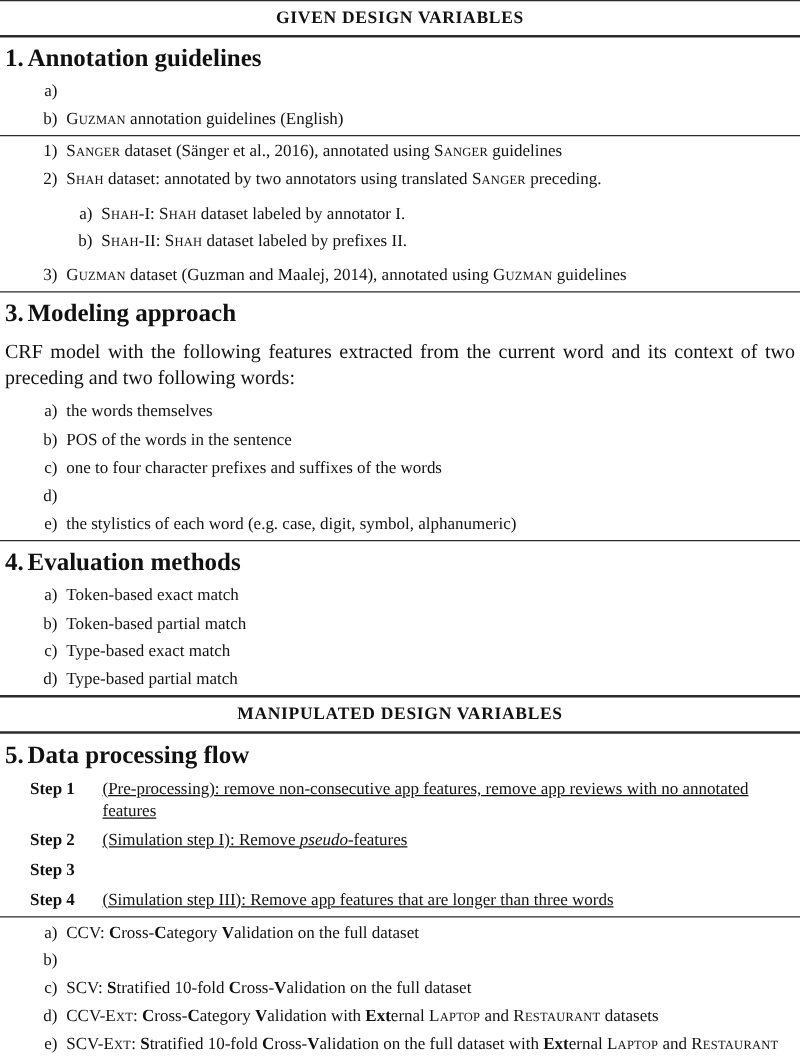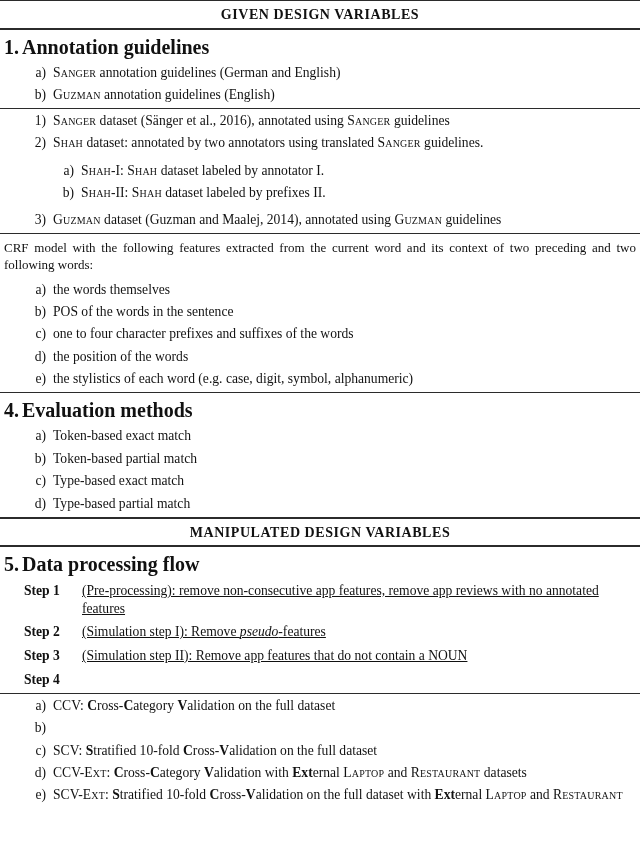--- a/index.html
+++ b/index.html
@@ -58,21 +58,21 @@
   }
   .item .body { flex: 1 1 auto; }
 
   .lvl1 { padding-left: 30px; }   
   .lvl1 .marker { width: 16px; }
   .lvl2 { padding-left: 58px; }   
   .lvl2 .marker { width: 16px; }
 
   
   .para {
-    font-size: 13px;
+    font-size: 16px;
     line-height: 1.3;
     text-align: justify;
     text-justify: inter-word;
     padding: 6px 4px 4px 4px;
     hyphens: manual;
   }
 
   
   .step {
     display: flex;
@@ -111,40 +111,39 @@
   <div class="banner">GIVEN DESIGN VARIABLES</div>
 
   <div class="rule-thick"></div>
 
   <div class="section-head">
     <span class="num">1.</span><span>Annotation guidelines</span>
   </div>
 
   <div class="item lvl1">
     <span class="marker">a)</span>
-    <span class="body"><span class="sc">Sanger</span><span> annotation guidelines (German and English)</span></span>
   </div>
 
   <div class="item lvl1">
     <span class="marker">b)</span>
     <span class="body"><span class="sc">Guzman</span><span> annotation guidelines (English)</span></span>
   </div>
 
   <div class="spacer-xs"></div>
   <div class="rule-thin"></div>
 
 
   <div class="item lvl1">
     <span class="marker">1)</span>
     <span class="body"><span class="sc">Sanger</span><span> dataset (Sänger et al., 2016), annotated using </span><span class="sc">Sanger</span><span> guidelines</span></span>
   </div>
 
   <div class="item lvl1">
     <span class="marker">2)</span>
-    <span class="body"><span class="sc">Shah</span><span> dataset: annotated by two annotators using translated </span><span class="sc">Sanger</span><span> guidelines.</span></span>
+    <span class="body"><span class="sc">Shah</span><span> dataset: annotated by two annotators using translated </span><span class="sc">Sanger</span><span> preceding.</span></span>
   </div>
 
   <div class="spacer-sm"></div>
 
   <div class="item lvl2">
     <span class="marker">a)</span>
     <span class="body"><span class="sc">Shah</span><span>-I: </span><span class="sc">Shah</span><span> dataset labeled by annotator I.</span></span>
   </div>
 
   <div class="item lvl2">
@@ -155,38 +154,40 @@
   <div class="spacer-sm"></div>
 
   <div class="item lvl1">
     <span class="marker">3)</span>
     <span class="body"><span class="sc">Guzman</span><span> dataset (Guzman and Maalej, 2014), annotated using </span><span class="sc">Guzman</span><span> guidelines</span></span>
   </div>
 
   <div class="spacer-xs"></div>
   <div class="rule-thin"></div>
 
+  <div class="section-head">
+    <span class="num">3.</span><span>Modeling approach</span>
+  </div>
 
   <div class="para">CRF model with the following features extracted from the current word and its context of two preceding and two following words:</div>
 
   <div class="item lvl1">
     <span class="marker">a)</span>
     <span class="body">the words themselves</span>
   </div>
   <div class="item lvl1">
     <span class="marker">b)</span>
     <span class="body">POS of the words in the sentence</span>
   </div>
   <div class="item lvl1">
     <span class="marker">c)</span>
     <span class="body">one to four character prefixes and suffixes of the words</span>
   </div>
   <div class="item lvl1">
     <span class="marker">d)</span>
-    <span class="body">the position of the words</span>
   </div>
   <div class="item lvl1">
     <span class="marker">e)</span>
     <span class="body">the stylistics of each word (e.g. case, digit, symbol, alphanumeric)</span>
   </div>
 
   <div class="spacer-xs"></div>
   <div class="rule-thin"></div>
 
   <div class="section-head">
@@ -226,25 +227,25 @@
     <span class="sbody">(Pre-processing): remove non-consecutive app features, remove app reviews with no annotated features</span>
   </div>
 
   <div class="step">
     <span class="slabel">Step 2</span>
     <span class="sbody"><span>(Simulation step I): Remove </span><span class="it">pseudo</span><span>-features</span></span>
   </div>
 
   <div class="step">
     <span class="slabel">Step 3</span>
-    <span class="sbody">(Simulation step II): Remove app features that do not contain a NOUN</span>
   </div>
 
   <div class="step">
     <span class="slabel">Step 4</span>
+    <span class="sbody">(Simulation step III): Remove app features that are longer than three words</span>
   </div>
 
   <div class="spacer-xs"></div>
   <div class="rule-thin"></div>
 
 
   <div class="item lvl1">
     <span class="marker">a)</span>
     <span class="body"><span>CCV: </span><span class="b">C</span><span>ross-</span><span class="b">C</span><span>ategory </span><span class="b">V</span><span>alidation on the full dataset</span></span>
   </div>

